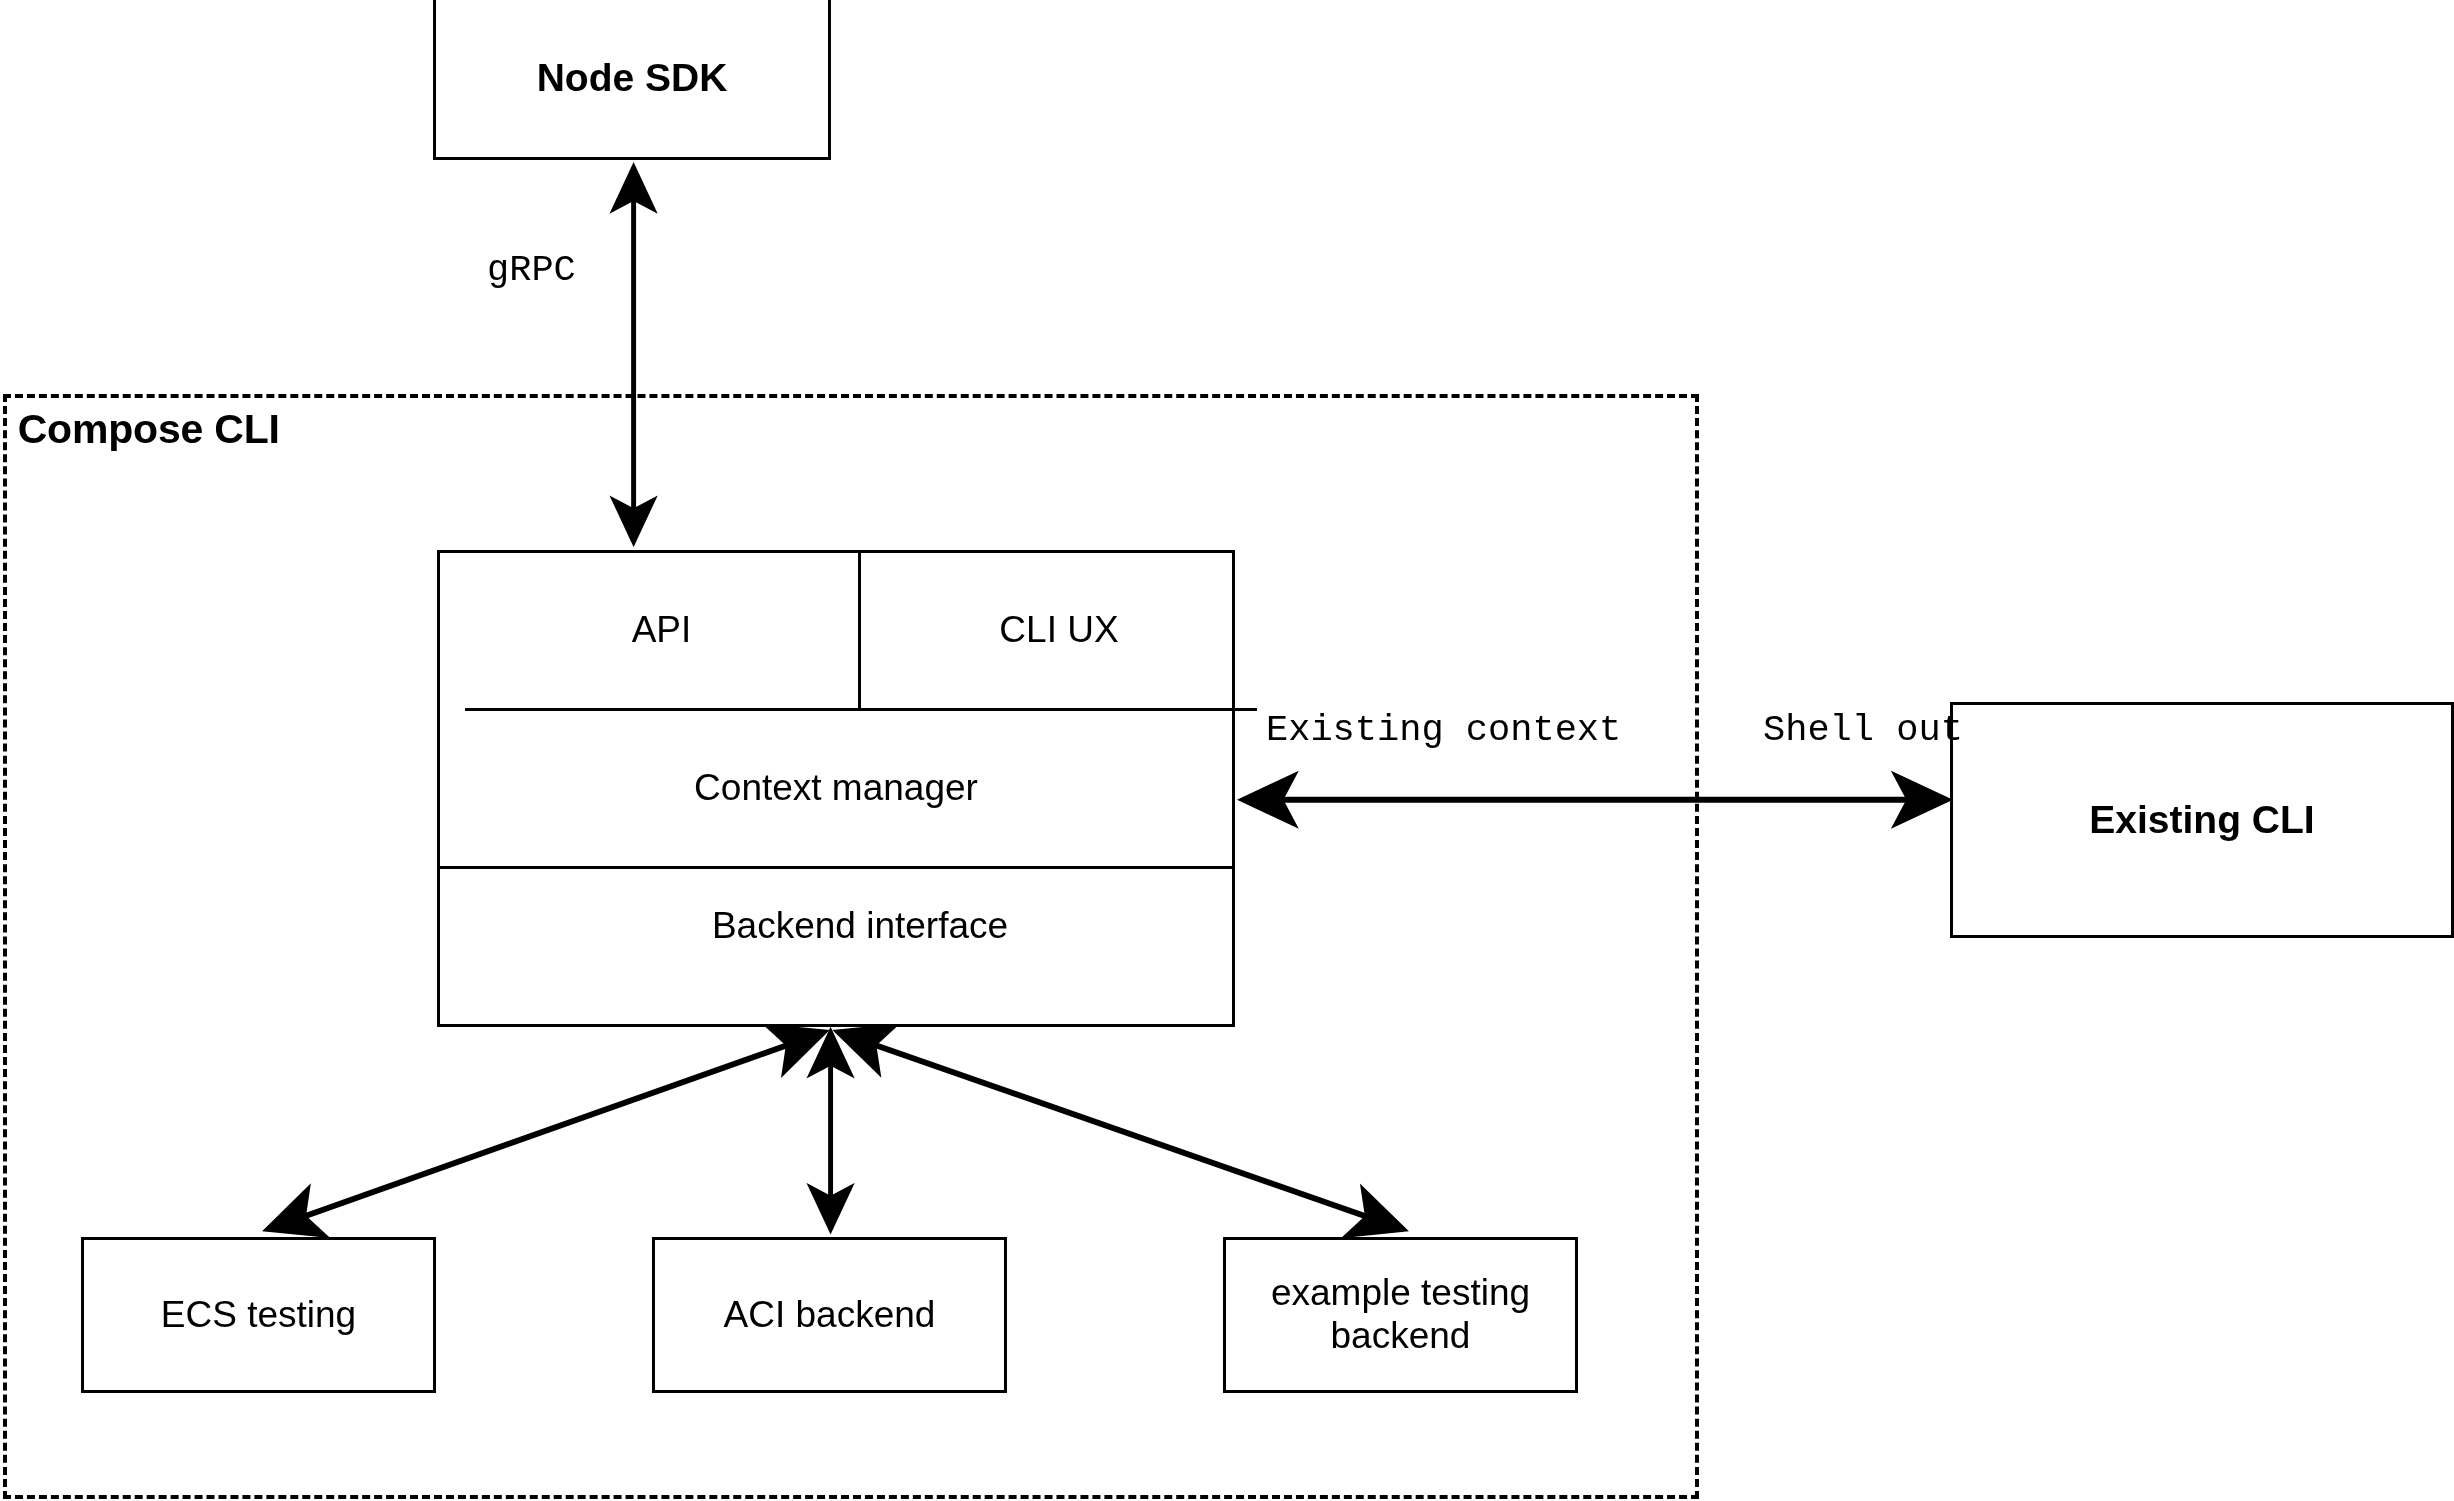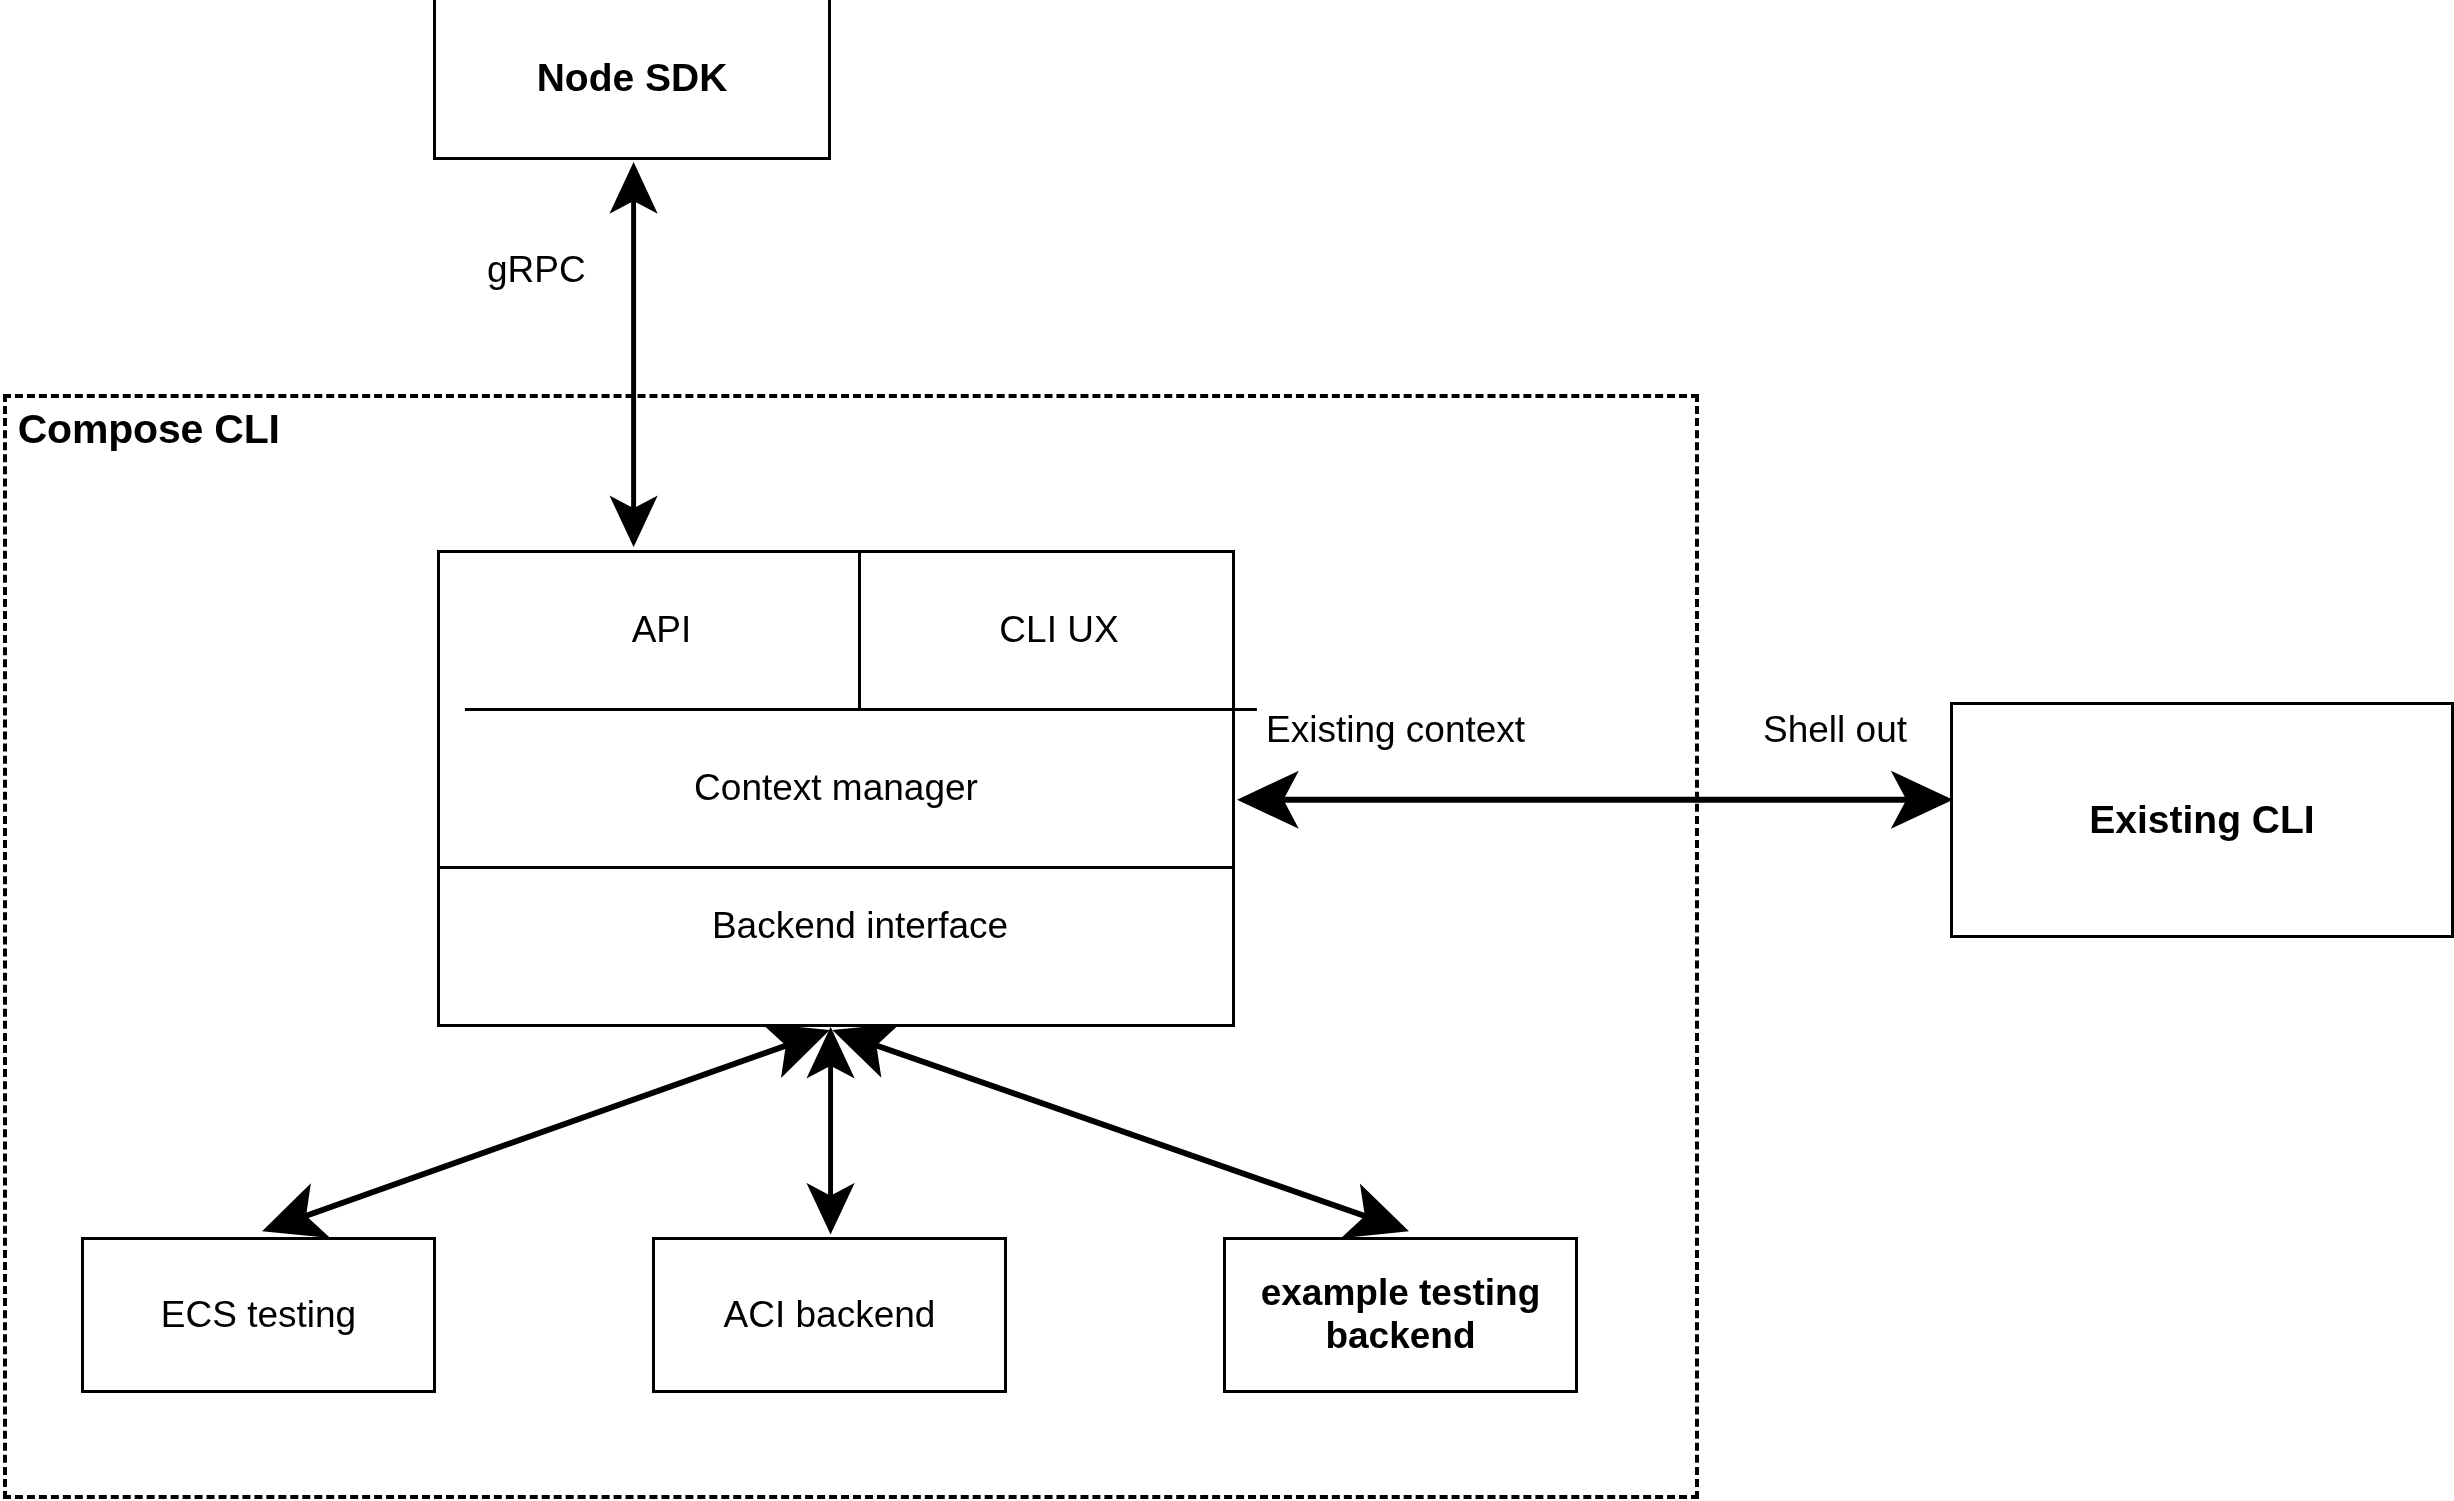--- a/index.html
+++ b/index.html
@@ -120,29 +120,29 @@
     width: 355px;
     height: 156px;
     font-size: 37px;
   }
   #example-backend-box {
     left: 1223px;
     top: 1237px;
     width: 355px;
     height: 156px;
     font-size: 37px;
-    font-weight: bold;
   }
 
   
   .edge-label {
     position: absolute;
     font-size: 37px;
     white-space: nowrap;
     background: transparent;
+    font-family: Liberation Mono, monospace;
   }
   #label-grpc { left: 487px; top: 249px; }
   #label-existing-context { left: 1266px; top: 709px; text-align: right; }
   #label-shell-out { left: 1763px; top: 709px; }
 
   #arrows {
     position: absolute;
     left: 0;
     top: 0;
     width: 2455px;

